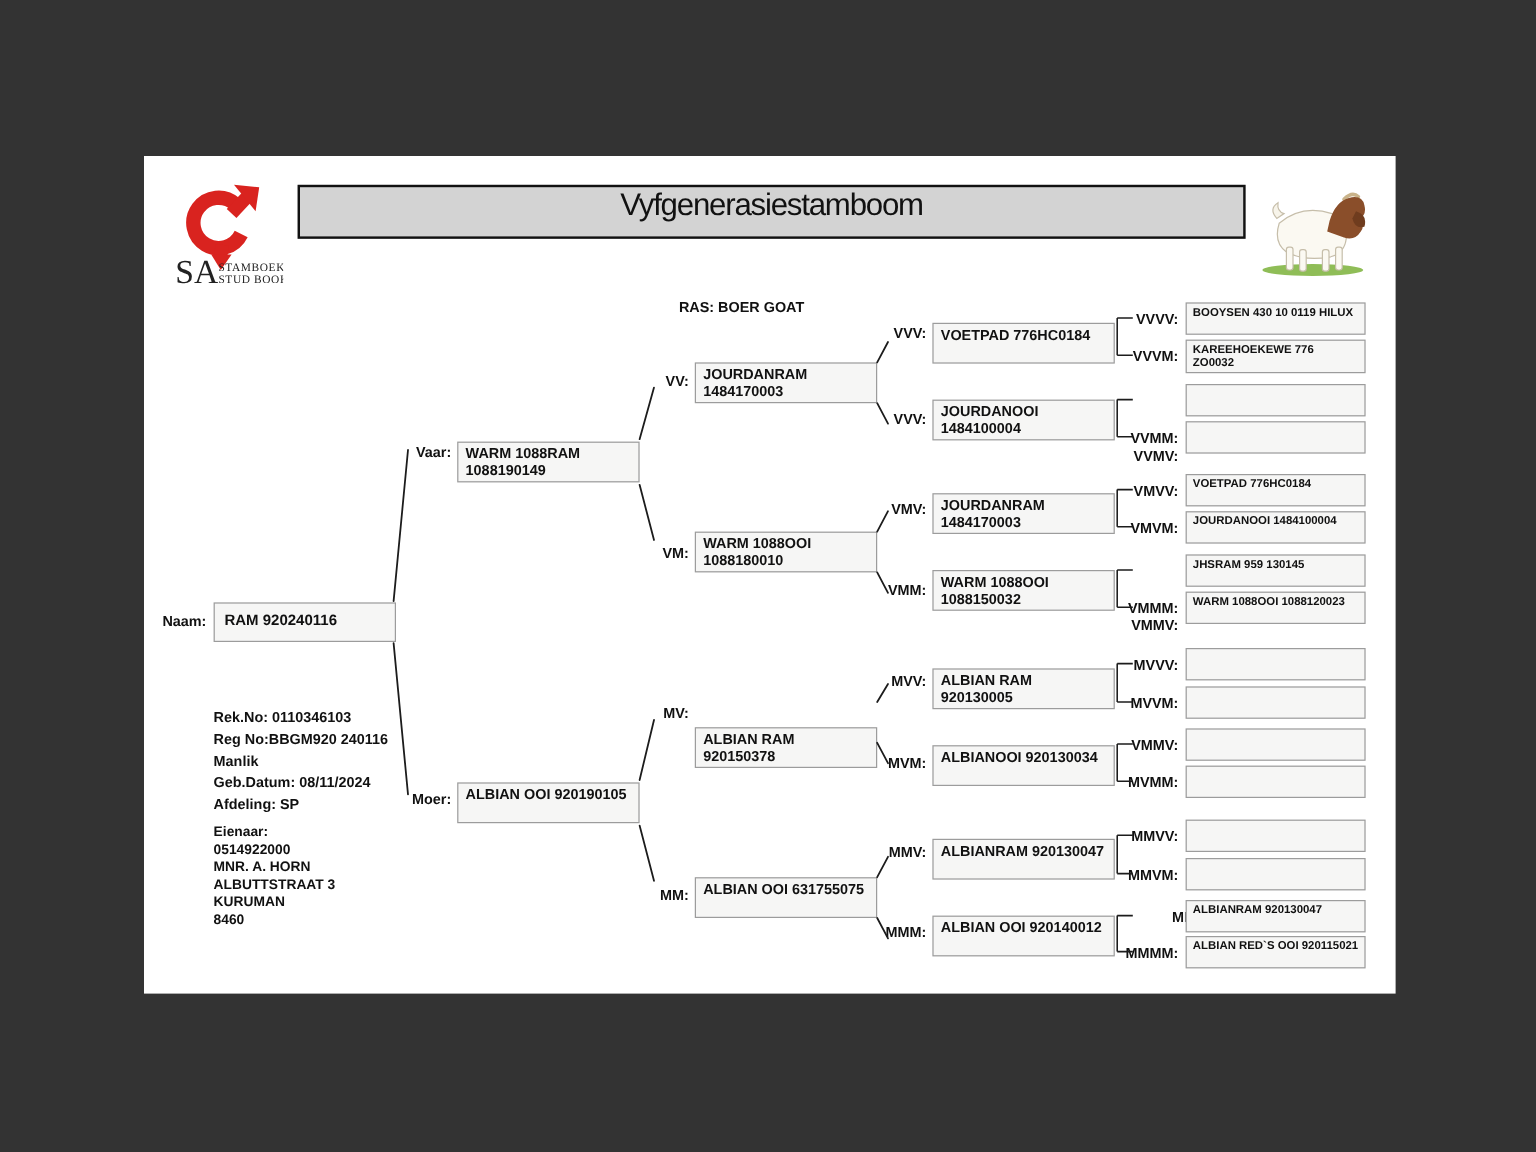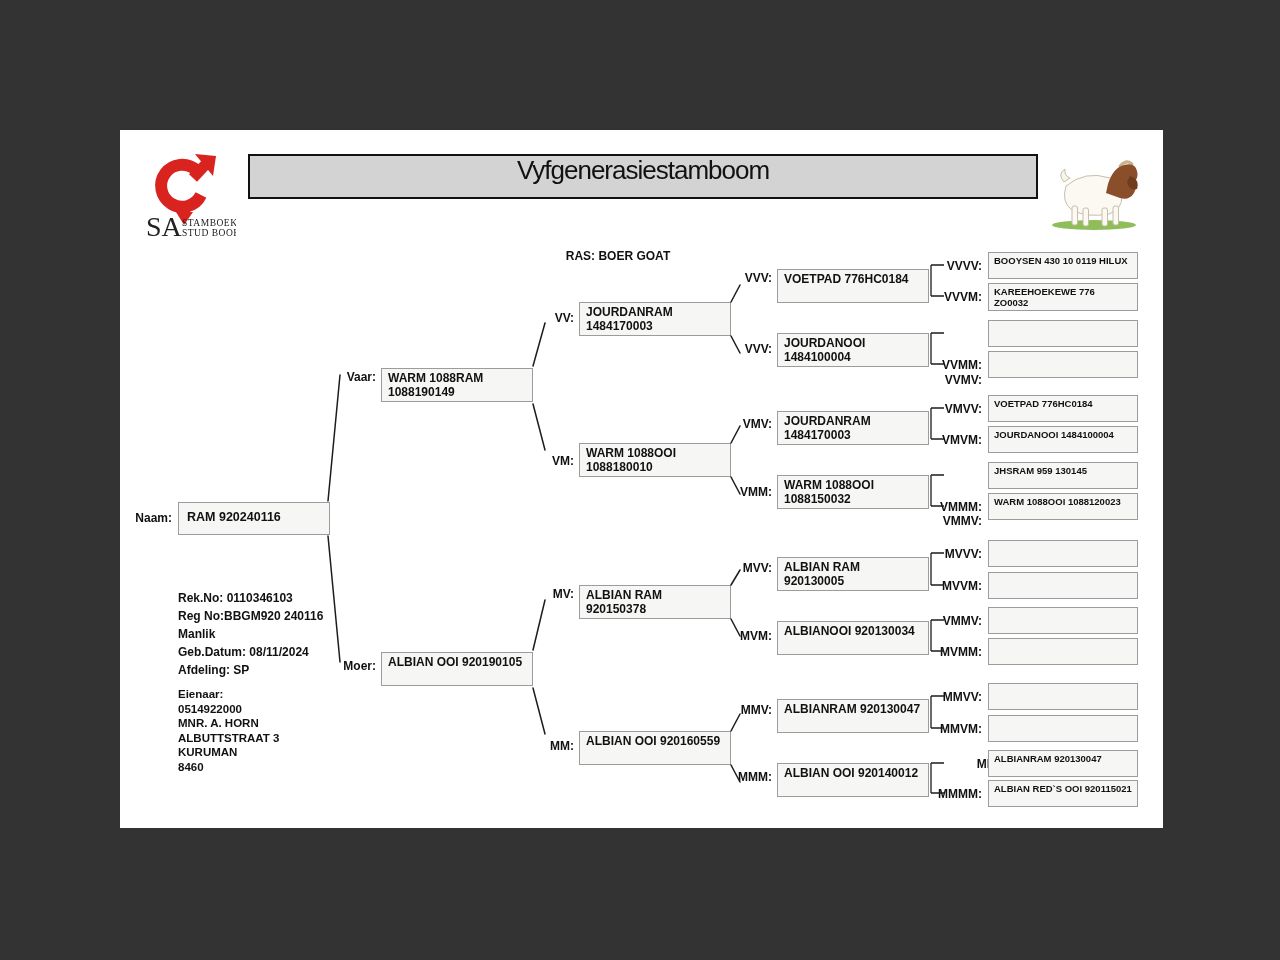--- a/index.html
+++ b/index.html
@@ -111,27 +111,27 @@
   <div class="node g123" style="left:459px;top:172px;">
     <div>JOURDANRAM</div>
     <div>1484170003</div>
   </div>
   <div class="plabel" style="left:394px;top:324px;width:60px;">VM:</div>
   <div class="node g123" style="left:459px;top:313px;">
     <div>WARM 1088OOI</div>
     <div>1088180010</div>
   </div>
   <div class="plabel" style="left:394px;top:457px;width:60px;">MV:</div>
-  <div class="node g123" style="left:459px;top:455px;">
+  <div class="node g123" style="left:459px;top:476px;">
     <div>ALBIAN RAM 920150378</div>
     <div></div>
   </div>
   <div class="plabel" style="left:394px;top:609px;width:60px;">MM:</div>
   <div class="node g123" style="left:459px;top:601px;">
-    <div>ALBIAN OOI 920160559</div>
+    <div>ALBIAN OOI 631755075</div>
     <div></div>
   </div>
 
   <div class="plabel" style="left:588px;top:141px;width:64px;">VVV:</div>
   <div class="node g123" style="left:657px;top:139px;">
     <div>VOETPAD 776HC0184</div>
     <div></div>
   </div>
   <div class="plabel" style="left:588px;top:212px;width:64px;">VVV:</div>
   <div class="node g123" style="left:657px;top:203px;">

